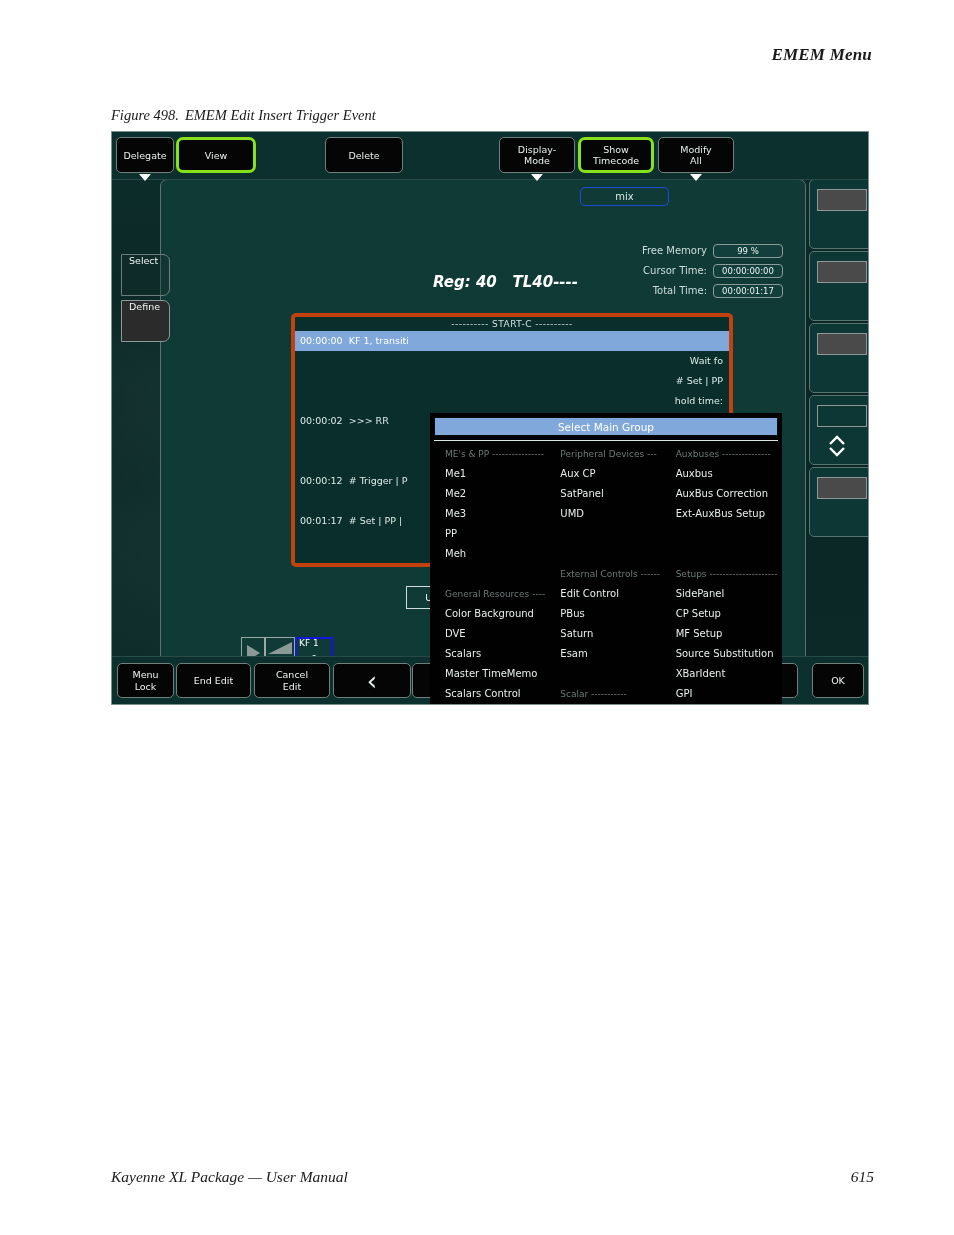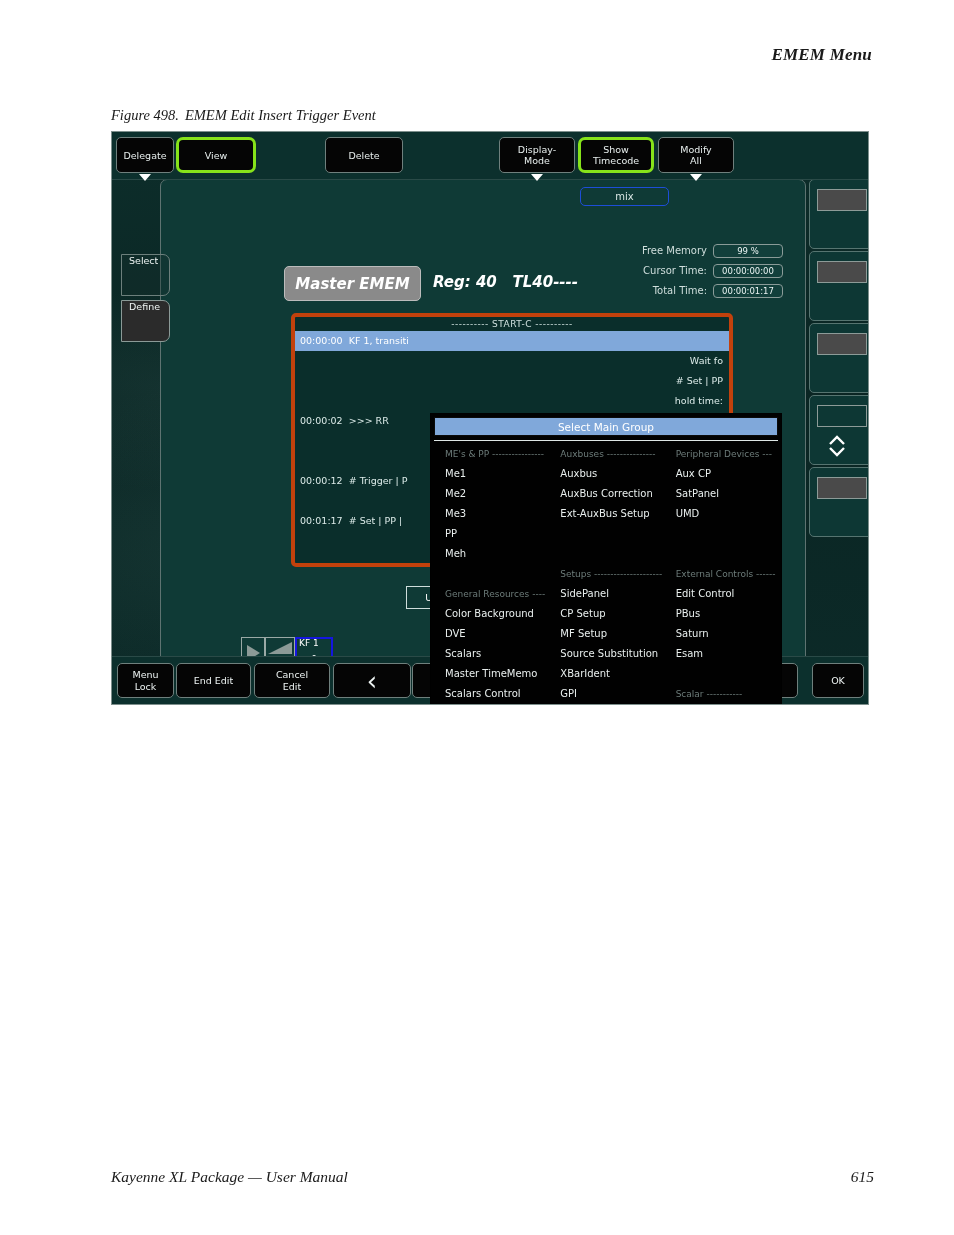--- a/index.html
+++ b/index.html
@@ -541,21 +541,20 @@
       </div>
       <div class="rail-item" style="top: 121px;">
         <span>Define</span>
       </div>
     </div>
 
   <div class="work">
 
     <div class="mixtab">mix</div>
 
-    <div class="masterbtn">Master EMEM</div>
     <div class="reglabel">Reg: 40   TL40----</div>
 
     <div class="statusbox" id="statusbox">
         <div class="srow">
           <span class="slabel">Free Memory</span>
           <span class="sval">99 %</span>
         </div>
         <div class="srow">
           <span class="slabel">Cursor Time:</span>
           <span class="sval">00:00:00:00</span>
@@ -679,51 +678,51 @@
           <div class="pspacer"></div>
           <div class="pgroup">General Resources ----</div>
           <div class="pitem">Color Background</div>
           <div class="pitem">DVE</div>
           <div class="pitem">Scalars</div>
           <div class="pitem">Master TimeMemo</div>
           <div class="pitem">Scalars Control</div>
           <div class="pitem">Video Input</div>
         </div>
         <div class="pcol">
+          <div class="pgroup">Peripheral Devices ---</div>
+          <div class="pitem">Aux CP</div>
+          <div class="pitem">SatPanel</div>
+          <div class="pitem">UMD</div>
+          <div class="pspacer"></div>
+          <div class="pspacer"></div>
+          <div class="pgroup">External Controls ------</div>
+          <div class="pitem">Edit Control</div>
+          <div class="pitem">PBus</div>
+          <div class="pitem">Saturn</div>
+          <div class="pitem">Esam</div>
+          <div class="pspacer"></div>
+          <div class="pgroup">Scalar -----------</div>
+          <div class="pitem">Input Scalars</div>
+        </div>
+        <div class="pcol">
           <div class="pgroup">Auxbuses ---------------</div>
           <div class="pitem">Auxbus</div>
           <div class="pitem">AuxBus Correction</div>
           <div class="pitem">Ext-AuxBus Setup</div>
           <div class="pspacer"></div>
           <div class="pspacer"></div>
           <div class="pgroup">Setups ---------------------</div>
           <div class="pitem">SidePanel</div>
           <div class="pitem">CP Setup</div>
           <div class="pitem">MF Setup</div>
           <div class="pitem">Source Substitution</div>
           <div class="pitem">XBarIdent</div>
           <div class="pitem">GPI</div>
           <div class="pitem">GPO</div>
         </div>
-        <div class="pcol">
-          <div class="pgroup">Peripheral Devices ---</div>
-          <div class="pitem">Aux CP</div>
-          <div class="pitem">SatPanel</div>
-          <div class="pitem">UMD</div>
-          <div class="pspacer"></div>
-          <div class="pspacer"></div>
-          <div class="pgroup">External Controls ------</div>
-          <div class="pitem">Edit Control</div>
-          <div class="pitem">PBus</div>
-          <div class="pitem">Saturn</div>
-          <div class="pitem">Esam</div>
-          <div class="pspacer"></div>
-          <div class="pgroup">Scalar -----------</div>
-          <div class="pitem">Input Scalars</div>
-        </div>
       </div>
   </div>
 </div>
 
 <div class="page-footer">
   <span class="pf-left">Kayenne XL Package  —  User Manual</span>
   <span class="pf-right">615</span>
 </div>
 
 </body></html>

